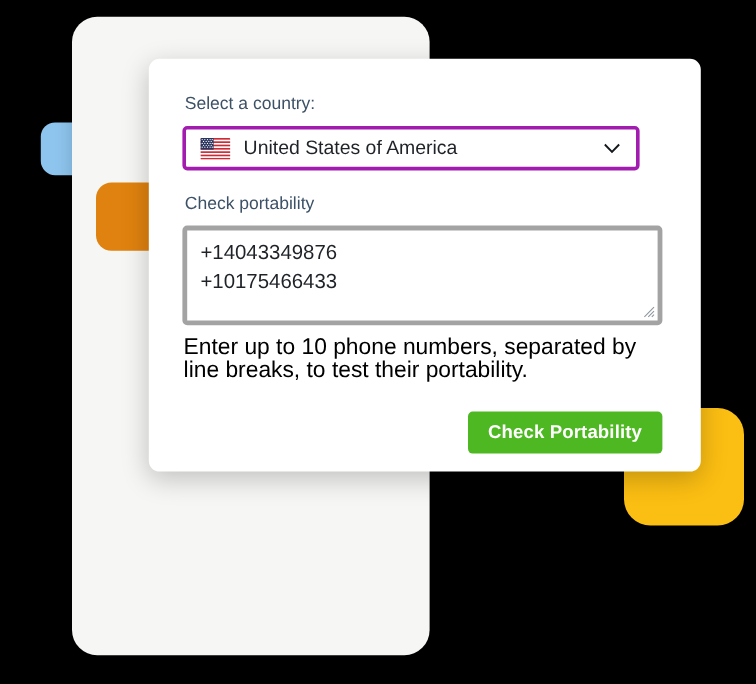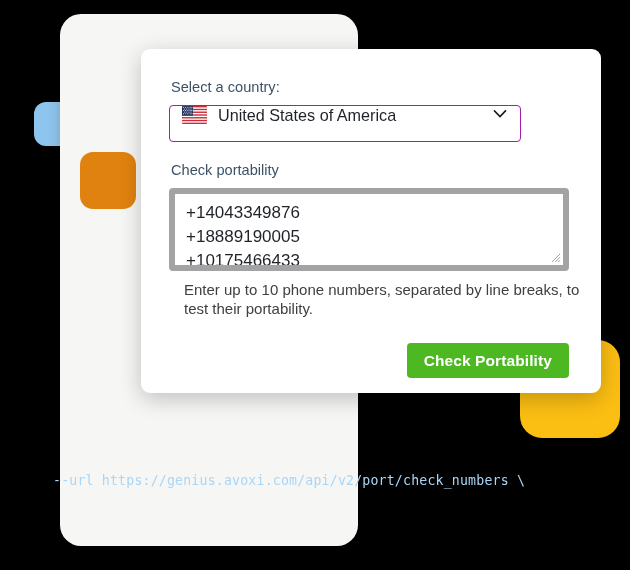--- a/index.html
+++ b/index.html
@@ -71,46 +71,47 @@
     color: #a9d6f7;
     white-space: pre;
     pointer-events: none;
   }
   .code-line { display: block; }
   .code-indent { padding-left: 25px; }
 
   
   .modal {
     position: absolute;
-    left: 141px; top: 49px;
+    left: 124px; top: 49px;
     width: 460px; height: 344px;
     background: #ffffff;
     border-radius: 9px;
     z-index: 8;
     box-shadow: 0 6px 22px rgba(0,0,0,0.22);
     padding: 29px 28px 0 28px;
   }
 
   .field-label {
     color: #3c5166;
     font-size: 14.6px;
     line-height: 18px;
     margin: 0 0 9px 2px;
     font-family: "Liberation Sans", sans-serif;
   }
 
   
   .select-wrap {
     position: relative;
-    width: 352px;
+    width: 381px;
     height: 37px;
-    border: 1px solid #a21caf;
+    border: 3px solid #a21caf;
     border-radius: 4px;
     background: #ffffff;
     display: flex;
+    align-items: center;
     padding: 0 12px;
     margin-bottom: 19px;
     cursor: pointer;
   }
   .flag-icon {
     width: 25px;
     height: 18px;
     margin-right: 11px;
     flex: 0 0 auto;
     border-radius: 1px;
@@ -128,21 +129,21 @@
     width: 16px; height: 16px;
     flex: 0 0 auto;
     display: block;
   }
 
   
   .ta-wrap {
     position: relative;
     width: 400px;
     height: 83px;
-    border: 6px solid #a3a3a3;
+    border: 4px solid #a3a3a3;
     border-radius: 4px;
     background: #ffffff;
     padding: 7px 11px 0 11px;
     overflow: hidden;
     cursor: text;
   }
   .ta-line {
     font-size: 17px;
     line-height: 24px;
     color: #1f2328;
@@ -151,24 +152,24 @@
   }
   .resize-grip {
     position: absolute;
     right: 2px; bottom: 2px;
     width: 12px; height: 12px;
     pointer-events: none;
   }
 
   .helper-text {
     width: 400px;
-    margin: 9px 0 0 15px;
-    font-size: 15px;
+    margin: 9px 0 0 1px;
+    font-size: 19px;
     line-height: 19px;
-    color: #404040;
+    color: #000000;
   }
 
   .btn-row {
     width: 400px;
     display: flex;
     justify-content: flex-end;
     margin-top: 25px;
   }
   .btn-primary {
     background: #4eb822;
@@ -188,21 +189,20 @@
 <body>
 
 <div id="stage">
 
   <div class="deco deco-blue"></div>
   <div class="back-card"></div>
   <div class="deco deco-orange"></div>
   <div class="deco deco-yellow"></div>
 
   <div class="code-block">
-    <span class="code-line code-indent">--url https://genius.avoxi.com/api/v2/port/check_numbers \</span>
     
     
     
   </div>
 
   <div class="modal">
 
     <div class="field-label">Select a country:</div>
 
     <div class="select-wrap">
@@ -247,21 +247,20 @@
       <span class="select-value">United States of America</span>
       <svg class="chevron" viewBox="0 0 16 16">
         <path d="M2.6 5 L8 10.6 L13.4 5" fill="none" stroke="#14181d" stroke-width="1.6" stroke-linecap="square"></path>
       </svg>
     </div>
 
     <div class="field-label">Check portability</div>
 
     <div class="ta-wrap">
       <div class="ta-line">+14043349876</div>
-      <div class="ta-line">+18889190005</div>
       <div class="ta-line">+10175466433</div>
       <svg class="resize-grip" viewBox="0 0 12 12">
         <g stroke="#8e959d" stroke-width="0.9">
           <line x1="11" y1="3" x2="3" y2="11"></line>
           <line x1="11" y1="6.2" x2="6.2" y2="11"></line>
           <line x1="11" y1="9.2" x2="9.2" y2="11"></line>
         </g>
       </svg>
     </div>
 

